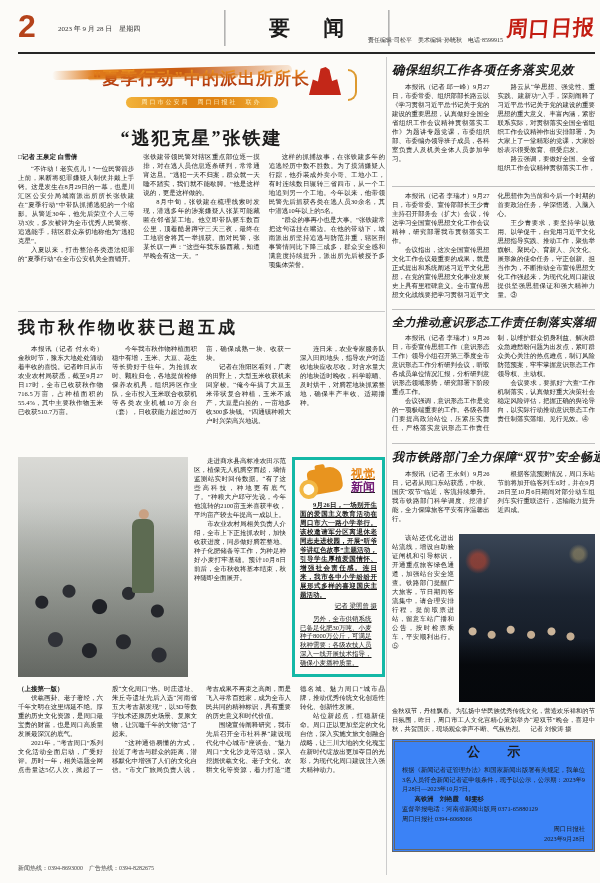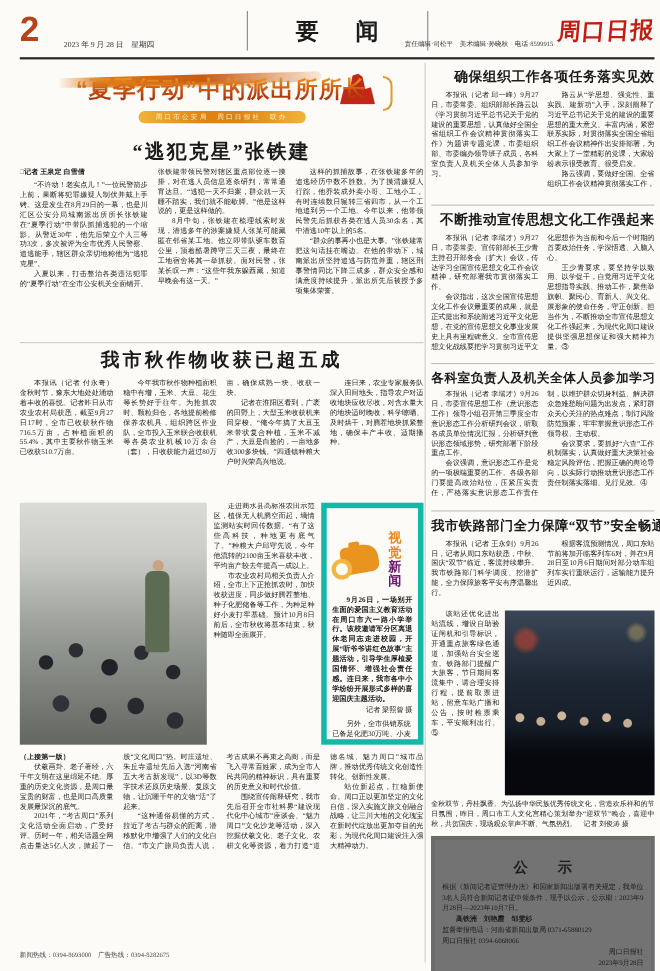--- a/index.html
+++ b/index.html
@@ -3,111 +3,111 @@
 <meta charset="utf-8">
 <style>
   * { box-sizing: border-box; margin: 0; padding: 0; }
   html,body { background:#e9e7e2; }
   body { font-family: "Liberation Serif", "DejaVu Serif", serif; }
   .page { position:relative; width:600px; height:883px; background:#fcfbf8; margin:0 auto; overflow:hidden; color:#1b1b1b; }
 
   
   .hdr { position:absolute; left:18px; top:8px; width:577px; height:42px; }
   .pagenum { position:absolute; left:0; top:2px; font-family:"Liberation Sans",sans-serif; font-weight:700; font-size:32px; line-height:1; color:#b5431b; }
-  .hdr-date { position:absolute; left:40px; bottom:4px; font-size:7px; color:#333;text-align:center; }
+  .hdr-date { position:absolute; left:40px; bottom:16px; font-size:7px; color:#333;text-align:center; }
   .sec-wrap { position:absolute; left:50%; top:2px; transform:translateX(-50%); border-left:1px solid #888; border-right:1px solid #888; padding:4px 30px; height:36px; display:flex; align-items:center; }
   .sec-title { font-size:21px; font-weight:700; letter-spacing:14px; padding-left:14px; white-space:nowrap; }
   .editors { position:absolute; right:92px; bottom:5px; font-size:6px; color:#333; white-space:nowrap; }
   .masthead { position:absolute; right:0; top:6px; font-size:21px; font-weight:900; color:#c21d12; letter-spacing:1px; transform:skewX(-6deg) rotate(-1deg); }
   .hdr-rule { position:absolute; left:18px; top:52px; width:577px; height:2px; background:#262626; }
 
   
   .leftcol { position:absolute; left:18px; top:57px; width:367px; }
   .banner { position:relative; height:52px; text-align:center; }
   .swoosh { position:absolute; left:34px; top:1px; width:240px; height:9px; border-radius:8px;
             background:linear-gradient(90deg, rgba(227,122,26,0) 0%, #e07a1a 18%, #c85a12 55%, rgba(227,122,26,.15) 100%);
             transform:rotate(-1.5deg); }
   .swoosh2 { position:absolute; left:70px; top:8px; width:150px; height:4px; border-radius:4px; background:rgba(224,130,30,.5); transform:rotate(-1deg); }
   .fig { position:absolute; right:44px; top:0; width:32px; height:28px; background:#c32718;
          clip-path:polygon(0 100%,12% 45%,28% 52%,36% 6%,52% 0,64% 10%,72% 50%,88% 44%,100% 100%); }
   .brkt { position:absolute; right:28px; top:2px; width:9px; height:32px; border:2px solid #dd9a30; border-left:none; border-radius:0 10px 10px 0; }
-  .banner-title { position:relative; margin-top:10px; font-family:"Liberation Sans",sans-serif; font-weight:900; font-size:21px; letter-spacing:1px;
+  .banner-title { position:relative; margin-top:10px; font-family:"Liberation Sans",sans-serif; font-weight:900; font-size:17px; letter-spacing:1px;
                   background:linear-gradient(180deg,#ef9a22 10%,#c14a10 60%,#9c2208 100%); -webkit-background-clip:text; background-clip:text; color:transparent; }
   .banner-sub { display:inline-block; margin-top:2px; font-size:6px; color:#fff3c8; letter-spacing:2px;
                 background:linear-gradient(90deg,#f2b33b,#df8212 40%,#df8212 60%,#f2b33b); padding:1px 16px; border-radius:8px; }
 
   .h-lead { margin:7px 0 3px; text-align:center; font-size:18px; font-weight:700; letter-spacing:2px; }
   .bodytext { font-size:6.5px; line-height:1.38; text-align:justify; overflow:hidden; }
   .cols3 { column-count:3; column-gap:9px; height:152px; }
   .cols4 { column-count:4; column-gap:9px; height:104px; }
   .cols4b { column-count:4; column-gap:9px; height:172px; }
   .byline { font-weight:700; margin-bottom:3px; }
   .para { text-indent:2em; }
   .rule-thin { border:none; border-top:1px solid #c9c9c9; margin:6px 0 4px; }
-  .h-harvest { text-align:center; font-size:17px; font-weight:700; letter-spacing:3px; margin:2px 0 6px; }
+  .h-harvest { text-align:left; font-size:17px; font-weight:700; letter-spacing:3px; margin:2px 0 6px; }
 
   .midzone { display:flex; gap:6px; margin-top:8px; height:220px; }
   .photo1 { position:relative; width:170px; height:220px; flex:none; overflow:hidden;
             background:linear-gradient(180deg,#dadad6 0%,#c6c8c4 28%,#aaaca7 58%,#8f918c 100%); }
   .crowd { position:absolute; inset:0;
     background-image:
       radial-gradient(circle at 14% 66%, #23252a 0 6px, transparent 7px),
       radial-gradient(circle at 30% 61%, #2c2e33 0 6px, transparent 7px),
       radial-gradient(circle at 48% 68%, #1f2126 0 7px, transparent 8px),
       radial-gradient(circle at 65% 62%, #2a2c31 0 6px, transparent 7px),
       radial-gradient(circle at 82% 70%, #24262b 0 6px, transparent 7px),
       radial-gradient(circle at 22% 83%, #303238 0 7px, transparent 8px),
       radial-gradient(circle at 42% 88%, #222429 0 7px, transparent 8px),
       radial-gradient(circle at 62% 84%, #27292e 0 7px, transparent 8px),
       radial-gradient(circle at 83% 90%, #2b2d33 0 7px, transparent 8px),
       radial-gradient(circle at 74% 26%, #c9a183 0 4.5px, transparent 5.5px),
       linear-gradient(180deg, transparent 20%, rgba(70,80,70,.22) 58%, rgba(40,45,40,.42) 100%);
   }
   .uniform { position:absolute; right:34px; top:62px; width:22px; height:74px; background:#5d6b52; border-radius:7px 7px 3px 3px; }
   .midtext { width:92px; flex:none; font-size:6.5px; line-height:1.38; text-align:justify; overflow:hidden; }
-  .vnews { flex:1; border:5px solid #14b8a6; padding:16px 5px; overflow:hidden; font-size:6.5px; line-height:1.38; }
+  .vnews { flex:1; border:3px solid #14b8a6; padding:3px 5px; overflow:hidden; font-size:6.5px; line-height:1.38;text-decoration:underline; }
   .vlogo { display:flex; align-items:center; gap:9px; padding:5px 0 7px 8px; }
   .cam { position:relative; width:34px; height:25px; background:#e8941f; border-radius:5px 12px 7px 7px; transform:rotate(-10deg); flex:none; }
   .cam::before { content:""; position:absolute; left:-10px; bottom:-3px; width:11px; height:11px; border:4px solid #f2b743; background:#fffdf5; border-radius:50%; }
   .cam::after { content:""; position:absolute; top:-4px; left:9px; width:10px; height:5px; background:#e8941f; border-radius:2px 2px 0 0; }
   .vlabel { display:flex; flex-direction:column; line-height:1.08; font-weight:700; font-size:12px; font-family:"Liberation Sans",sans-serif; }
   .vlabel .vt { color:#e8891e; }
   .vlabel .vb { color:#701a75; }
   .cap { text-align:justify; font-weight:600; text-indent:2em; }
   .credit { text-align:right; margin:2px 0 4px; }
   .contzone { margin-top:8px; }
   .contmark { font-weight:700; }
   .footnote { margin-top:7px; font-size:6px; color:#444; }
 
   
   .vdiv { position:absolute; left:386px; top:57px; width:1px; height:818px; background:#ccc; }
 
   
   .rightcol { position:absolute; left:392px; top:57px; width:203px; }
-  .rh { text-align:right; font-size:12.5px; font-weight:700; letter-spacing:0.5px; margin:5px 0 4px; white-space:nowrap; }
+  .rh { text-align:left; font-size:12.5px; font-weight:700; letter-spacing:0.5px; margin:5px 0 4px; white-space:nowrap;font-style:italic; }
   .cols2 { column-count:2; column-gap:8px; }
   .h98 { height:98px; } .h112 { height:112px; } .h104 { height:104px; } .h60 { height:60px; }
   .rdiv { border:none; border-top:1px solid #bfbfbf; margin:5px 0; }
   .railrow { display:flex; gap:5px; margin-top:4px; height:168px; }
   .narrow { width:62px; flex:none; font-size:6.5px; line-height:1.38; text-align:justify; overflow:hidden; }
   .photo2 { position:relative; flex:1; overflow:hidden; background:linear-gradient(180deg,#3a4656 0%,#1d2633 38%,#0c1018 100%); }
   .nightfx { position:absolute; inset:0;
     background-image:
       radial-gradient(circle at 14% 16%, rgba(205,70,45,.55) 0 7px, transparent 13px),
       radial-gradient(circle at 88% 12%, rgba(230,200,120,.35) 0 5px, transparent 10px),
       radial-gradient(circle at 10% 58%, #cbb59b 0 3.5px, transparent 4.5px),
       radial-gradient(circle at 24% 60%, #c4ad92 0 3.5px, transparent 4.5px),
       radial-gradient(circle at 38% 57%, #cbb59b 0 3.5px, transparent 4.5px),
       radial-gradient(circle at 53% 60%, #c4ad92 0 3.5px, transparent 4.5px),
       radial-gradient(circle at 68% 58%, #cbb59b 0 3.5px, transparent 4.5px),
       radial-gradient(circle at 82% 61%, #c4ad92 0 3.5px, transparent 4.5px),
       linear-gradient(180deg, transparent 62%, rgba(5,7,10,.9) 78%);
   }
   .cap2 { font-size:6.3px; line-height:1.4; text-align:justify; margin-top:5px; }
-  .notice { margin-top:6px; border:3px double #666; padding:16px 7px 5px; background:#737373; }
+  .notice { margin-top:6px; border:3px double #666; padding:0 7px 5px; background:#3b82f6; }
   .notice-title { text-align:center; font-size:13px; font-weight:700; letter-spacing:12px; padding-left:12px; margin:1px 0 4px; }
   .notice p { font-size:6.3px; line-height:1.45; text-align:justify; margin:1px 0; }
   .names { font-weight:700; text-indent:2em; }
   .sign { text-align:right !important; }
 </style>
 </head>
 <body>
 
 <div class="page">
 
@@ -197,31 +197,30 @@
       <h3 class="rh">确保组织工作各项任务落实见效</h3>
       <div class="bodytext cols2 h98">
         <p class="para">本报讯（记者 邱一峰）9月27日，市委常委、组织部部长路云以《学习贯彻习近平总书记关于党的建设的重要思想，认真做好全国全省组织工作会议精神贯彻落实工作》为题讲专题党课，市委组织部、市委编办领导班子成员，各科室负责人及机关全体人员参加学习。</p>
         <p class="para">路云从“学思想、强党性、重实践、建新功”入手，深刻阐释了习近平总书记关于党的建设的重要思想的重大意义、丰富内涵，紧密联系实际，对贯彻落实全国全省组织工作会议精神作出安排部署，为大家上了一堂精彩的党课，大家纷纷表示很受教育、很受启发。</p>
         <p class="para">路云强调，要做好全国、全省组织工作会议精神贯彻落实工作，对标对表、细化量化、真抓实干，全力做好选贤任能、强基固本、育才聚才等各项工作，确保组织工作各项任务落实见效。②</p>
       </div>
     </section>
     <hr class="rdiv">
 
     <section>
-      <h3 class="rh">不断推动宣传思想文化工作强起来</h3>
       <div class="bodytext cols2 h112">
         <p class="para">本报讯（记者 李瑞才）9月27日，市委常委、宣传部部长王少青主持召开部务会（扩大）会议，传达学习全国宣传思想文化工作会议精神，研究部署我市贯彻落实工作。</p>
         <p class="para">会议指出，这次全国宣传思想文化工作会议最重要的成果，就是正式提出和系统阐述习近平文化思想，在党的宣传思想文化事业发展史上具有里程碑意义。全市宣传思想文化战线要把学习贯彻习近平文化思想作为当前和今后一个时期的首要政治任务，学深悟透、入脑入心。</p>
         <p class="para">王少青要求，要坚持学以致用、以学促干，自觉用习近平文化思想指导实践、推动工作，聚焦举旗帜、聚民心、育新人、兴文化、展形象的使命任务，守正创新、担当作为，不断推动全市宣传思想文化工作强起来，为现代化周口建设提供坚强思想保证和强大精神力量。③</p>
       </div>
     </section>
     <hr class="rdiv">
 
     <section>
-      <h3 class="rh" style="font-size:11.5px;">各科室负责人及机关全体人员参加学习</h3>
+      <h3 class="rh" style="font-size:11.5px;">全力推动意识形态工作责任制落实落细</h3>
       <div class="bodytext cols2 h104">
         <p class="para">本报讯（记者 李瑞才）9月26日，市委宣传思想工作（意识形态工作）领导小组召开第三季度全市意识形态工作分析研判会议，听取各成员单位情况汇报，分析研判意识形态领域形势，研究部署下阶段重点工作。</p>
         <p class="para">会议强调，意识形态工作是党的一项极端重要的工作。各级各部门要提高政治站位，压紧压实责任，严格落实意识形态工作责任制，以维护群众切身利益、解决群众急难愁盼问题为出发点，紧盯群众关心关注的热点难点，制订风险防范预案，牢牢掌握意识形态工作领导权、主动权。</p>
         <p class="para">会议要求，要抓好“六查”工作机制落实，认真做好重大决策社会稳定风险评估，把握正确的舆论导向，以实际行动推动意识形态工作责任制落实落细、见行见效。④</p>
       </div>
     </section>
     <hr class="rdiv">
 
     <section>
       <h3 class="rh" style="font-size:12px;">我市铁路部门全力保障“双节”安全畅通</h3>

